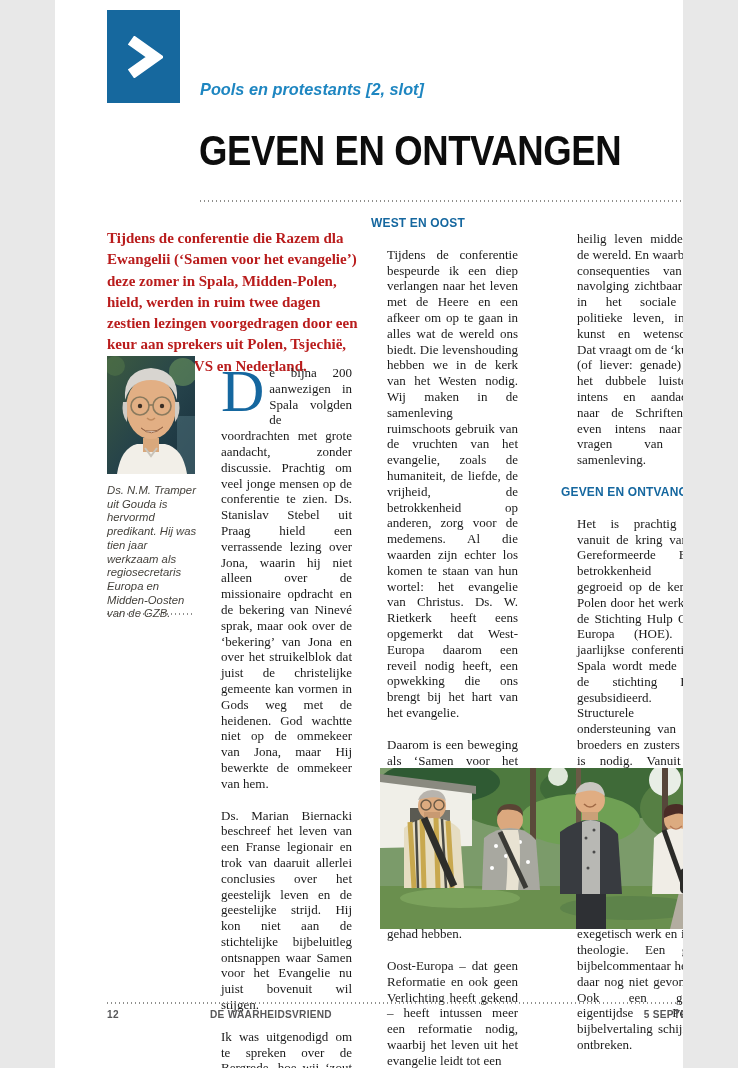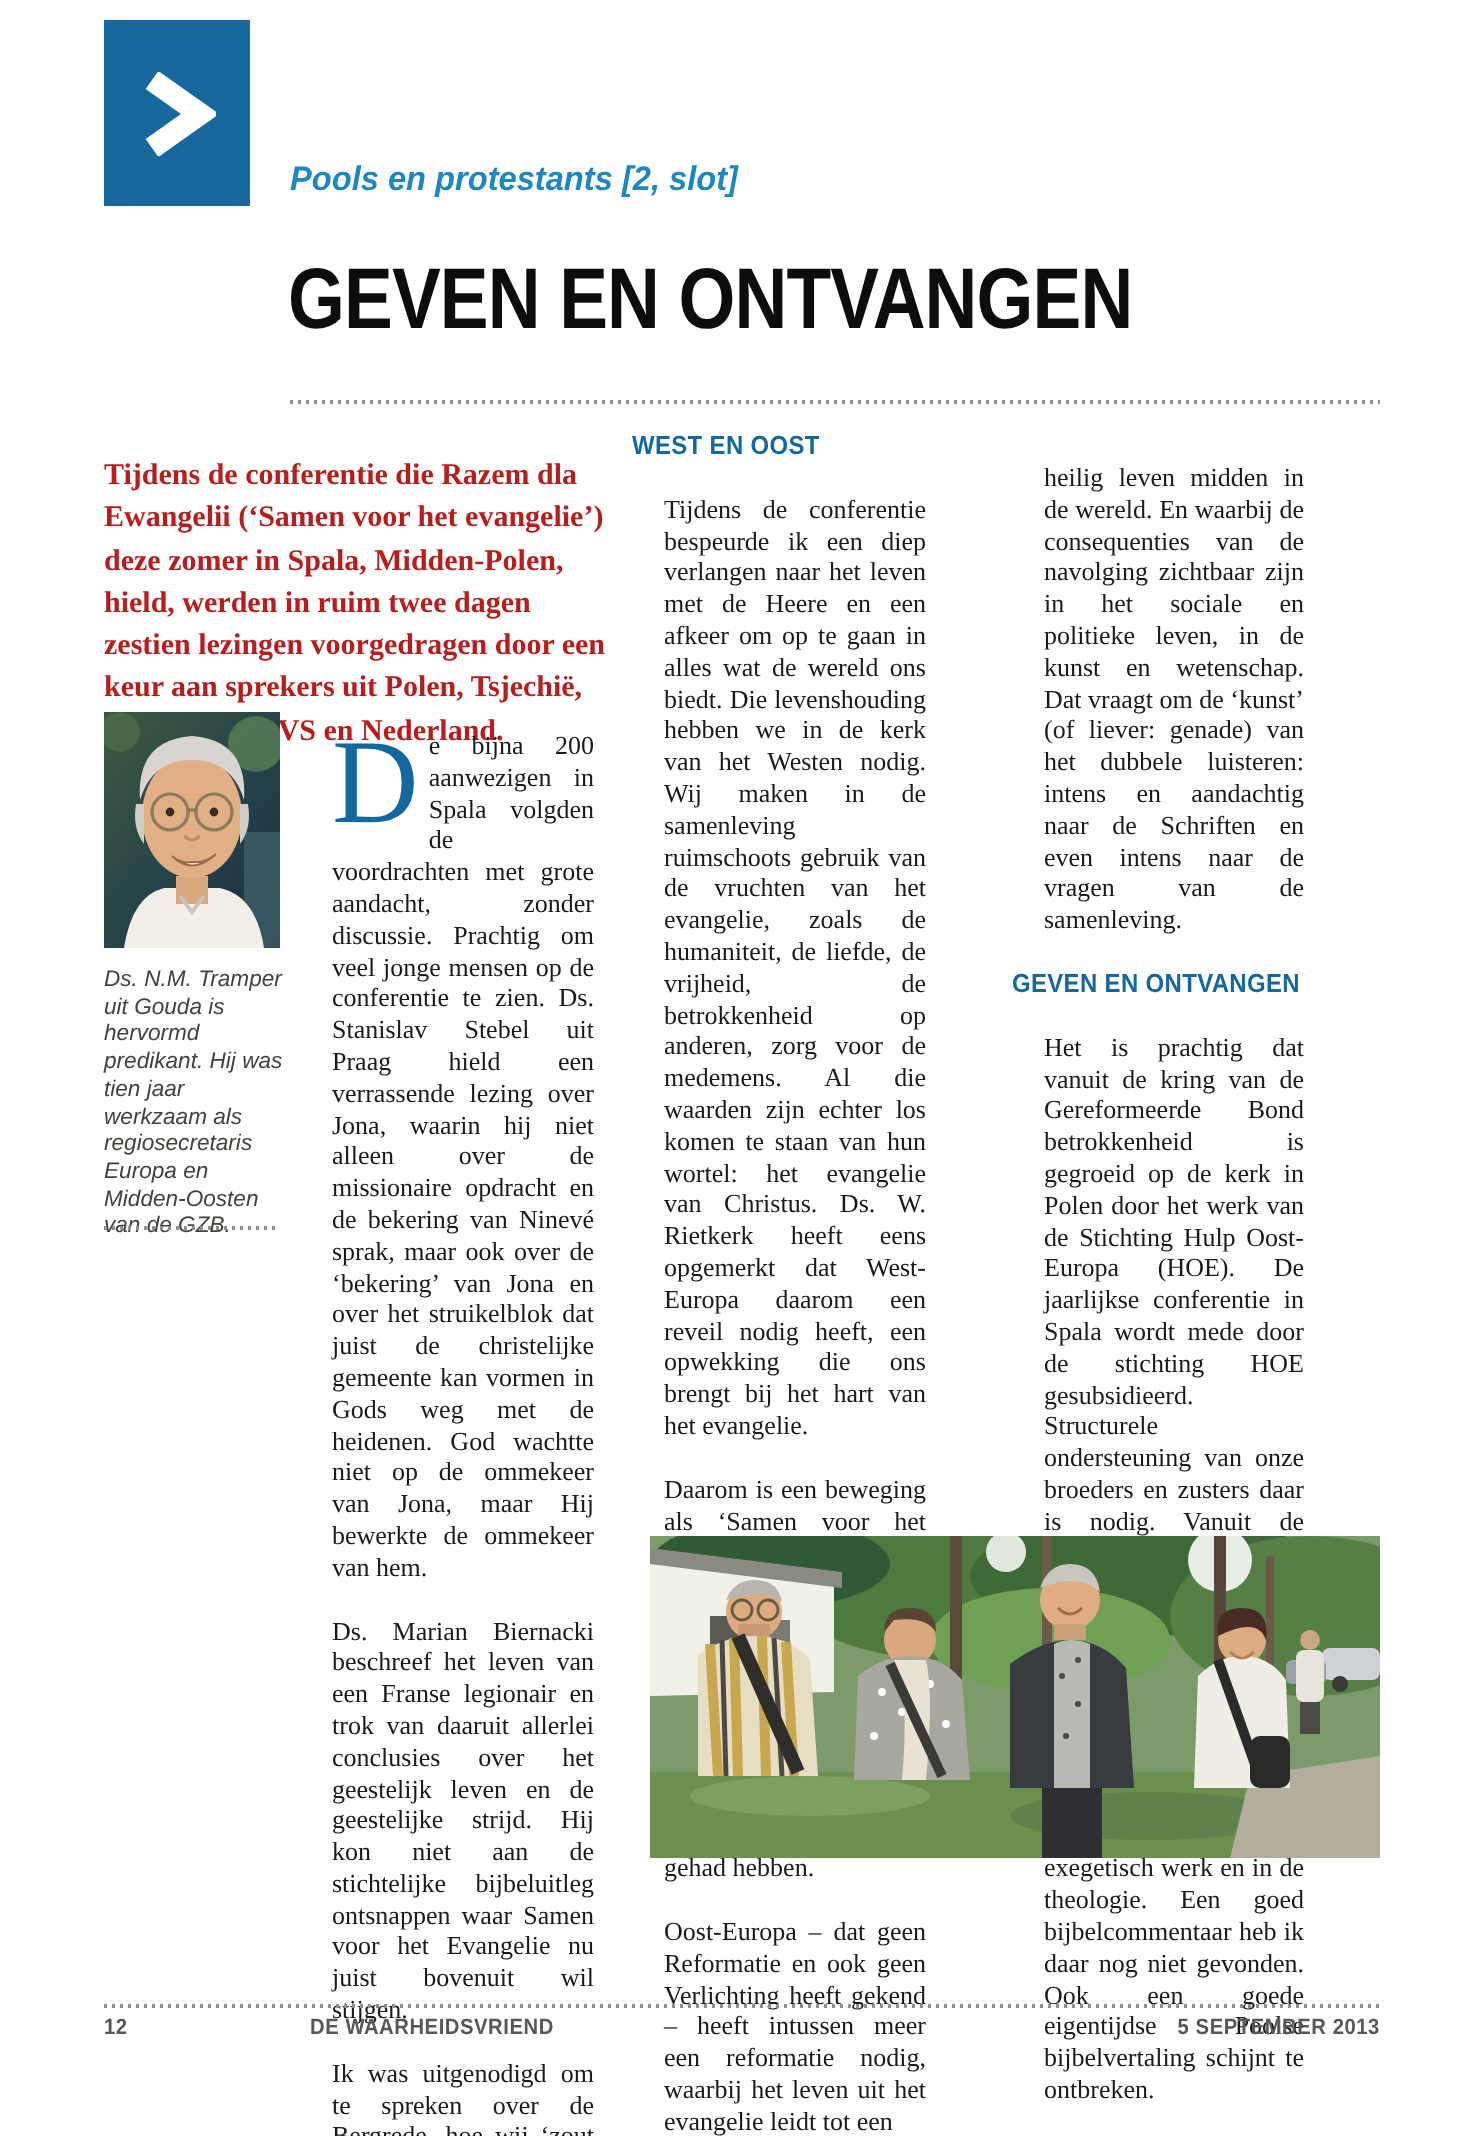--- a/index.html
+++ b/index.html
@@ -1,16 +1,16 @@
 <!DOCTYPE html>
 <html><head>
 <meta charset="utf-8">
 <style>
   html,body{margin:0;padding:0;background:#e8e8e8;}
-  .page{position:relative;width:738px;height:1068px;background:#ffffff;margin:0 auto;
+  .page{position:relative;width:628px;height:1068px;background:#ffffff;margin:0 auto;
         font-family:"Liberation Serif",serif;color:#1a1a1a;overflow:hidden;}
 
   
   .logo{position:absolute;left:52px;top:10px;width:73px;height:93px;background:#16689e;}
   .logo svg{position:absolute;left:18px;top:26px;}
   .strapline{position:absolute;left:145px;top:80px;font-family:"Liberation Sans",sans-serif;
              font-style:italic;font-weight:bold;font-size:17px;color:#1e86c1;
              transform:scaleX(.96);transform-origin:left top;}
   .title{position:absolute;left:144px;top:126px;margin:0;font-family:"Liberation Sans",sans-serif;
          font-weight:bold;font-size:43px;letter-spacing:-.5px;color:#0d0d0d;

